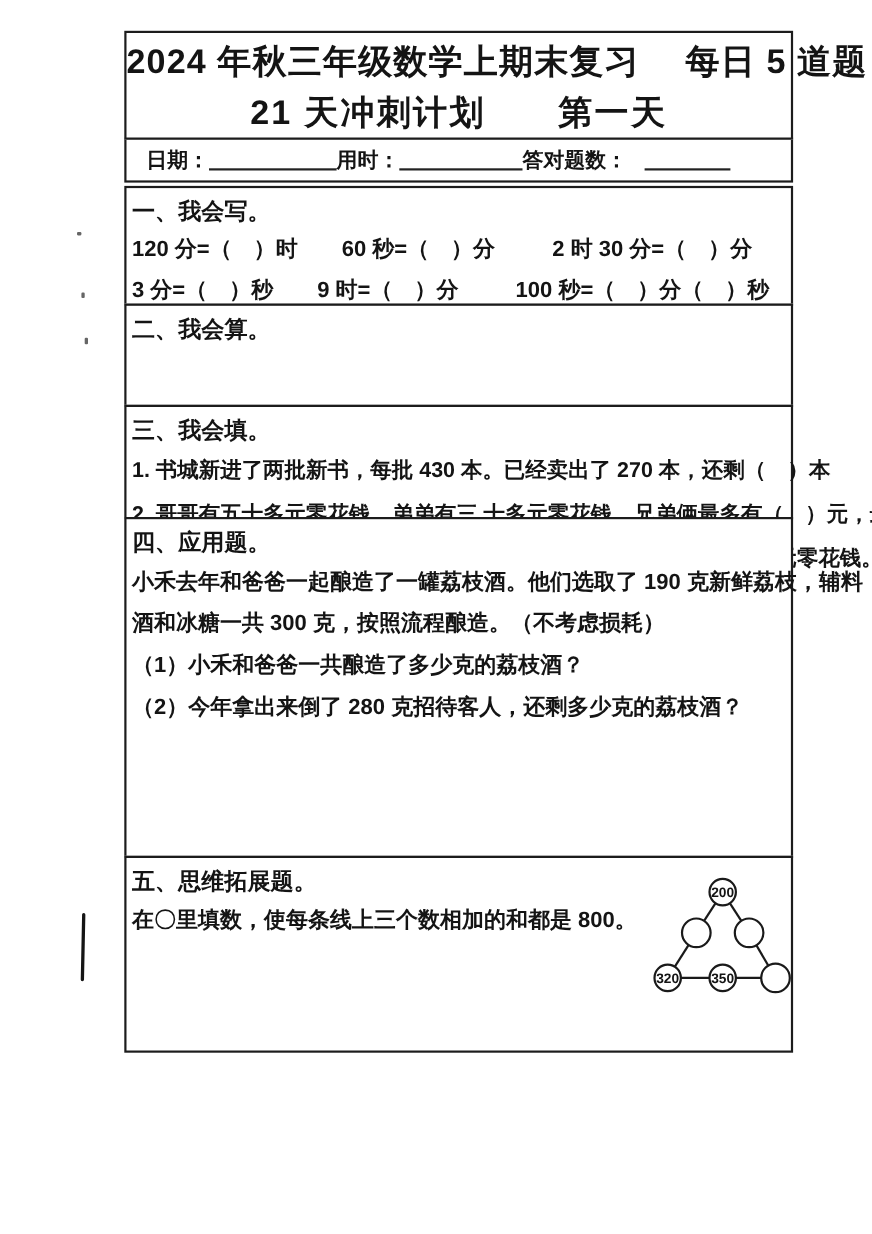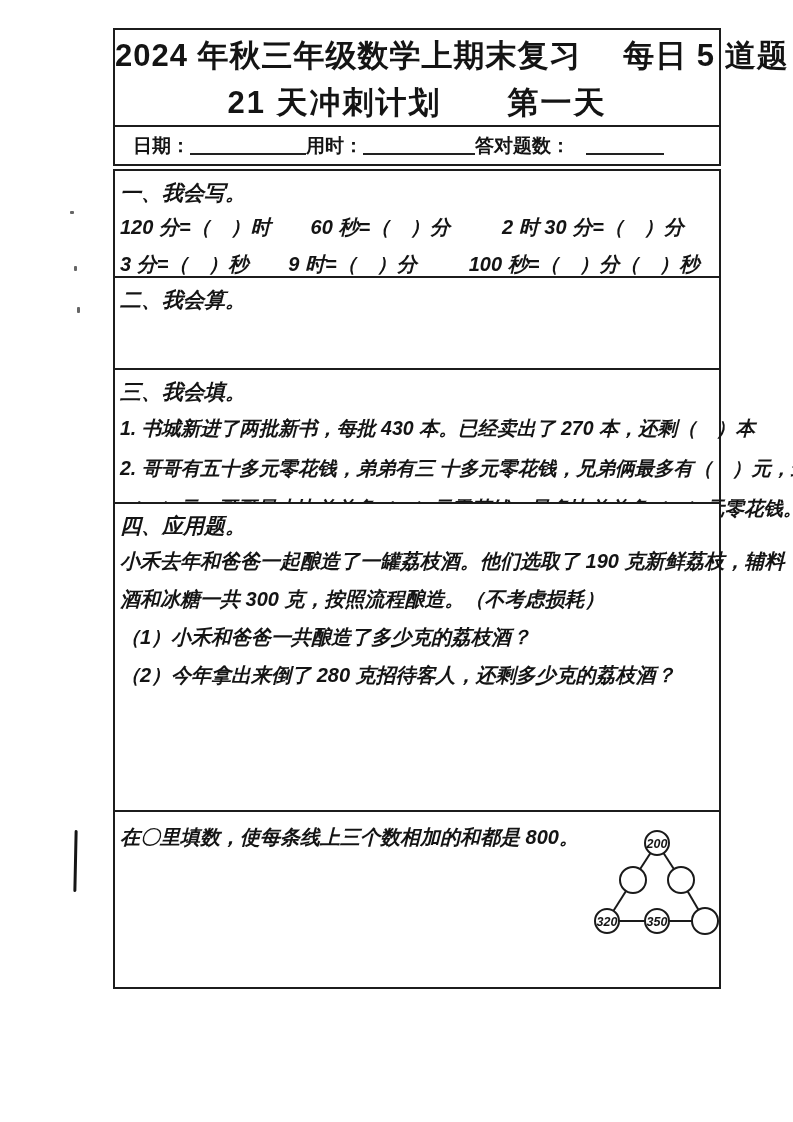--- a/index.html
+++ b/index.html
@@ -20,30 +20,30 @@
 
   
   .box-meta{height:41px;display:flex;align-items:center;padding-left:18px;box-sizing:border-box;border:2px solid #1c1c1c;}
   .meta-label{font-size:19px;font-weight:700;white-space:nowrap;}
   .blank{display:inline-block;border-bottom:2px solid #222;height:16px;}
   .blank.b1{width:116px;}
   .blank.b2{width:112px;}
   .blank.b3{width:78px;margin-left:16px;}
 
   
-  .sec{padding:6px 6px 0 5px;box-sizing:border-box;font-style:italic;}
+  .sec{padding:6px 6px 0 5px;box-sizing:border-box;}
   .sec-title{font-size:21px;font-weight:700;line-height:32px;}
   .body-line{font-size:20px;font-weight:600;line-height:39px;white-space:nowrap;}
   .eqrow{display:flex;gap:40px;font-size:20px;font-weight:600;line-height:37px;white-space:nowrap;}
   .eqrow .wide{margin-left:12px;}
   .divrow{display:flex;margin-top:12px;font-size:20px;font-weight:600;}
   .divrow span{width:131px;white-space:nowrap;}
   .s1{height:109px;}
   .s2{height:94px;}
-  .s3{height:136px;}
+  .s3{height:104px;}
   .s4{height:310px;}
   .s5{height:179px;}
   .s4 .body-line{line-height:38px;}
   .s3 .body-line{line-height:40px;font-size:19.5px;}
 
   .puzzle{position:absolute;left:462px;top:8px;}
 
   
   .pen-mark{position:absolute;left:74px;top:830px;width:3px;height:62px;background:#151515;border-radius:2px;transform:rotate(1.2deg);}
   .speck{position:absolute;background:#333;border-radius:1px;opacity:.75;}
@@ -97,20 +97,21 @@
 
   <div class="box sec s4 mt-collapse">
     <div class="sec-title">四、应用题。</div>
     <div class="body-line">小禾去年和爸爸一起酿造了一罐荔枝酒。他们选取了 190 克新鲜荔枝，辅料</div>
     <div class="body-line">酒和冰糖一共 300 克，按照流程酿造。（不考虑损耗）</div>
     <div class="body-line">（1）小禾和爸爸一共酿造了多少克的荔枝酒？</div>
     <div class="body-line">（2）今年拿出来倒了 280 克招待客人，还剩多少克的荔枝酒？</div>
   </div>
 
   <div class="box sec s5 mt-collapse">
+    <div class="sec-title">五、思维拓展题。</div>
     <div class="body-line">在〇里填数，使每条线上三个数相加的和都是 800。</div>
 
     <svg class="puzzle" width="145" height="120" viewBox="0 0 145 120">
       <g stroke="#1a1a1a" stroke-width="2">
         <line x1="80" y1="23" x2="56" y2="60"></line>
         <line x1="80" y1="23" x2="104" y2="60"></line>
         <line x1="56" y1="60" x2="30" y2="101"></line>
         <line x1="104" y1="60" x2="128" y2="101"></line>
         <line x1="30" y1="101" x2="80" y2="101"></line>
         <line x1="80" y1="101" x2="128" y2="101"></line>

